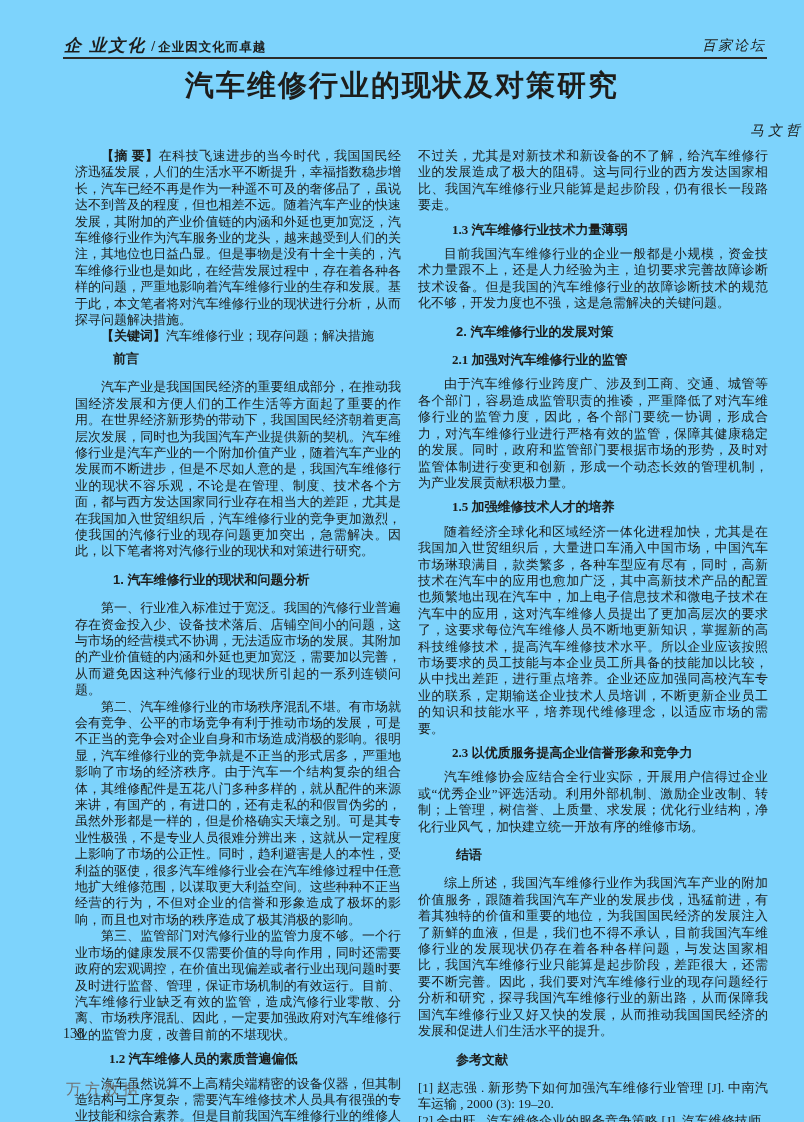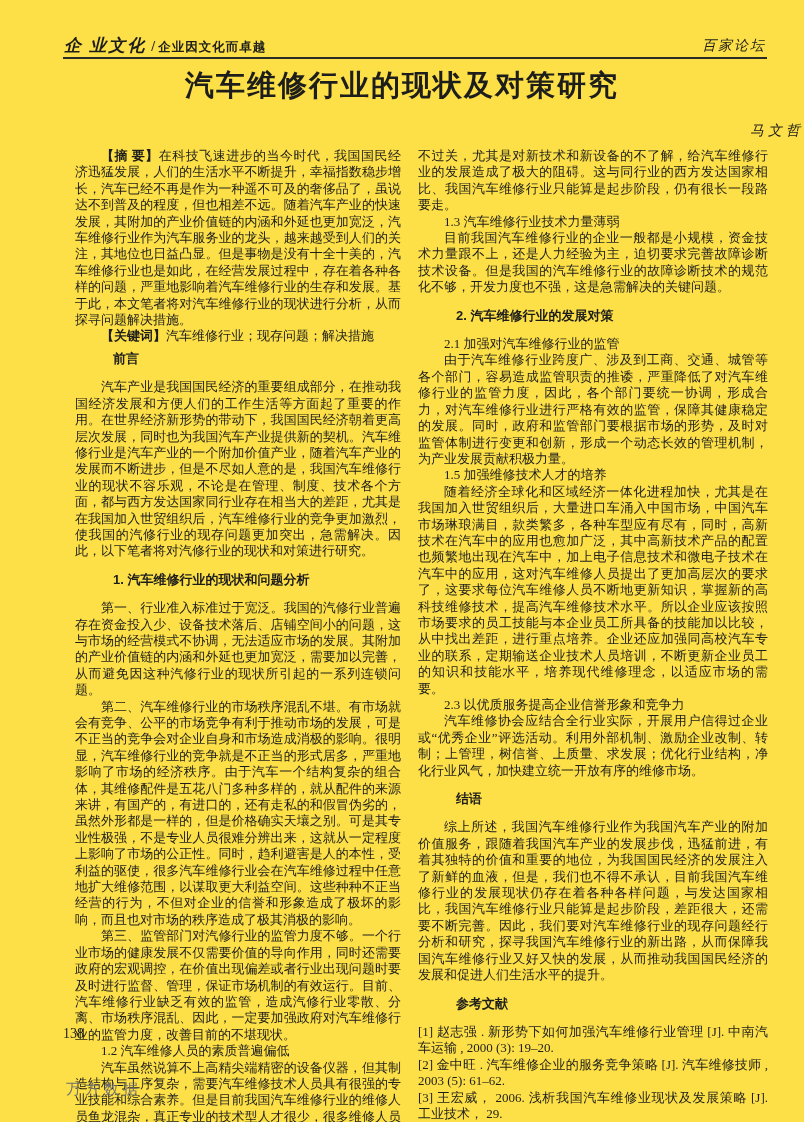--- a/index.html
+++ b/index.html
@@ -1,20 +1,20 @@
 <!DOCTYPE html>
 <html><head>
 <meta charset="utf-8">
 <style>
   html,body{margin:0;padding:0;background:#e9e9e6;}
   .page{
     position:relative;
     width:804px;height:1122px;
     margin:0 auto;
-    background:#fde047;
+    background:#7dd3fc;
     color:#1d1d1b;
     font-family:"Liberation Serif",serif;
     overflow:hidden;
   }
   
   .header-left{position:absolute;left:64px;top:34px;white-space:nowrap;}
   .brand{font-weight:bold;font-style:italic;font-size:17px;letter-spacing:2px;}
   .hsep{font-size:14px;margin:0 3px 0 5px;font-weight:bold;}
   .tagline{font-weight:bold;font-size:12.5px;letter-spacing:1px;}
   .header-rule{position:absolute;left:63px;right:37px;top:57px;border-top:2px solid #2b2b28;}
@@ -26,21 +26,21 @@
           font-size:14px;font-style:italic;letter-spacing:4px;}
   
   .col{position:absolute;top:148px;font-size:13px;line-height:16.4px;
        text-align:justify;text-justify:inter-ideograph;}
   .col-left{left:75px;width:326px;}
   .col-right{left:418px;width:350px;}
   .p{margin:0;text-indent:2em;}
   .p-cont{margin:0;text-indent:0;}
   .h-main{margin:12px;text-indent:2em;font-family:"Liberation Sans",sans-serif;
           font-weight:bold;font-size:13px;}
-  .h-sub{margin:0;text-indent:2em;}
+  .h-sub{margin:8px;text-indent:2em;font-weight:bold;}
   .mt{margin-top:6px;}
   .kai{}
   .lbl{font-weight:bold;}
   .ref{margin:0;text-indent:0;}
   .affil{margin:2px 8px 0 0;text-align:right;font-style:italic;letter-spacing:1px;}
   
   .pageno{position:absolute;left:63px;top:1026px;font-size:14px;}
   .watermark{position:absolute;left:66px;top:1080px;font-size:15px;
              color:#6f6f6f;letter-spacing:4px;font-family:Liberation Mono, monospace;}
 </style>

